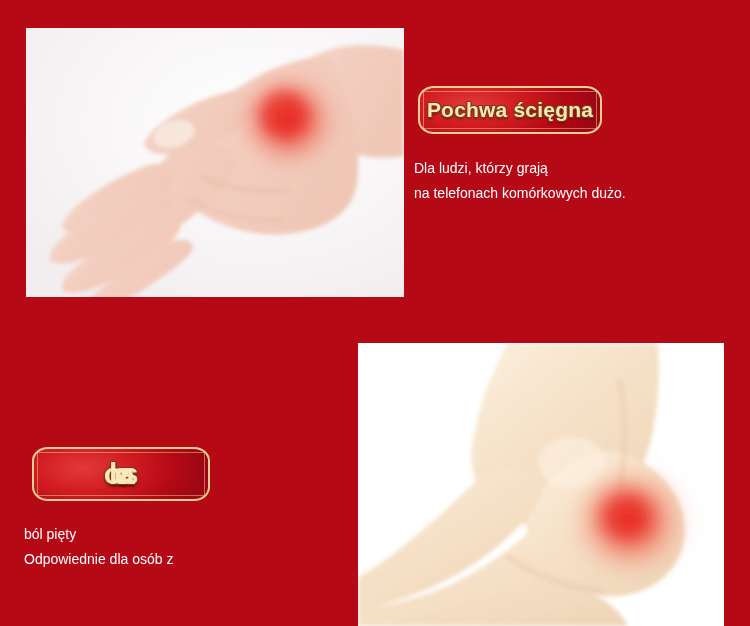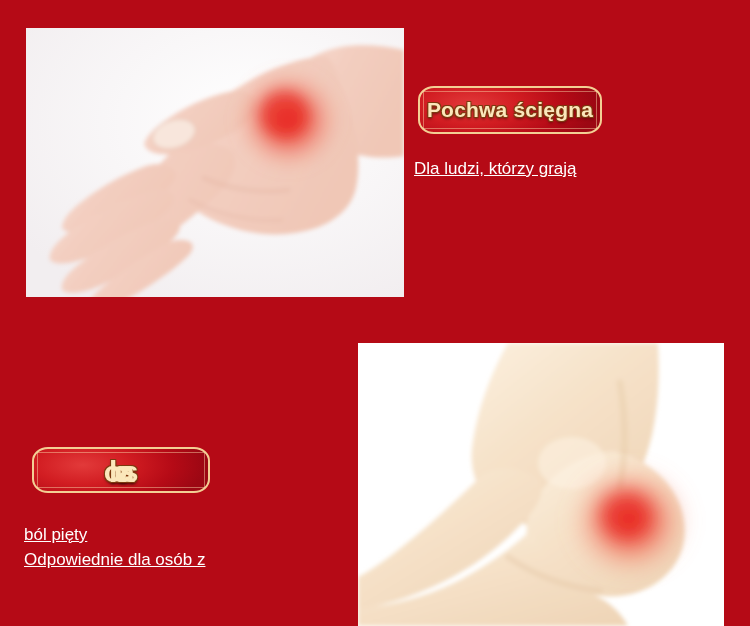--- a/index.html
+++ b/index.html
@@ -50,38 +50,36 @@
   }
 
   
   #badge-tendon{
     left:418px;top:86px;width:184px;height:48px;
     border-radius:16px/14px;
   }
   #badge-tendon .badge-label{font-size:21px;}
 
   #badge-heel{
-    left:32px;top:447px;width:178px;height:46px;
+    left:32px;top:447px;width:178px;height:54px;
     border-radius:16px/14px;
-    align-items:flex-end;
   }
   #badge-heel .badge-label{
     font-size:30px;
     letter-spacing:-13px;
     padding-right:13px;
   }
 
   
   .caption{
     position:absolute;
     color:#ffffff;
-    font-size:17px;
+    font-size:14px;
     line-height:25px;
     white-space:nowrap;
-    text-decoration:underline;
   }
   #caption-tendon{left:414px;top:156px;}
   #caption-heel{left:24px;top:522px;}
   .caption div{display:block;}
 </style>
 </head>
 <body>
 
 <div class="stage">
 
@@ -158,20 +156,21 @@
       </g>
     </svg>
   </div>
 
   <div class="badge" id="badge-tendon">
     <span class="badge-label">Pochwa ścięgna</span>
   </div>
 
   <div class="caption" id="caption-tendon">
     <div>Dla ludzi, którzy grają</div>
+    <div>na telefonach komórkowych dużo.</div>
   </div>
 
   <div class="photo" id="foot-photo">
     <svg viewBox="0 0 366 283" preserveAspectRatio="xMidYMid slice" aria-hidden="true">
       <defs>
         <linearGradient id="skinF" x1="0.1" y1="0" x2="0.9" y2="1">
           <stop offset="0%" stop-color="#fbeedc"></stop>
           <stop offset="40%" stop-color="#f6e2c9"></stop>
           <stop offset="100%" stop-color="#efd5b7"></stop>
         </linearGradient>

